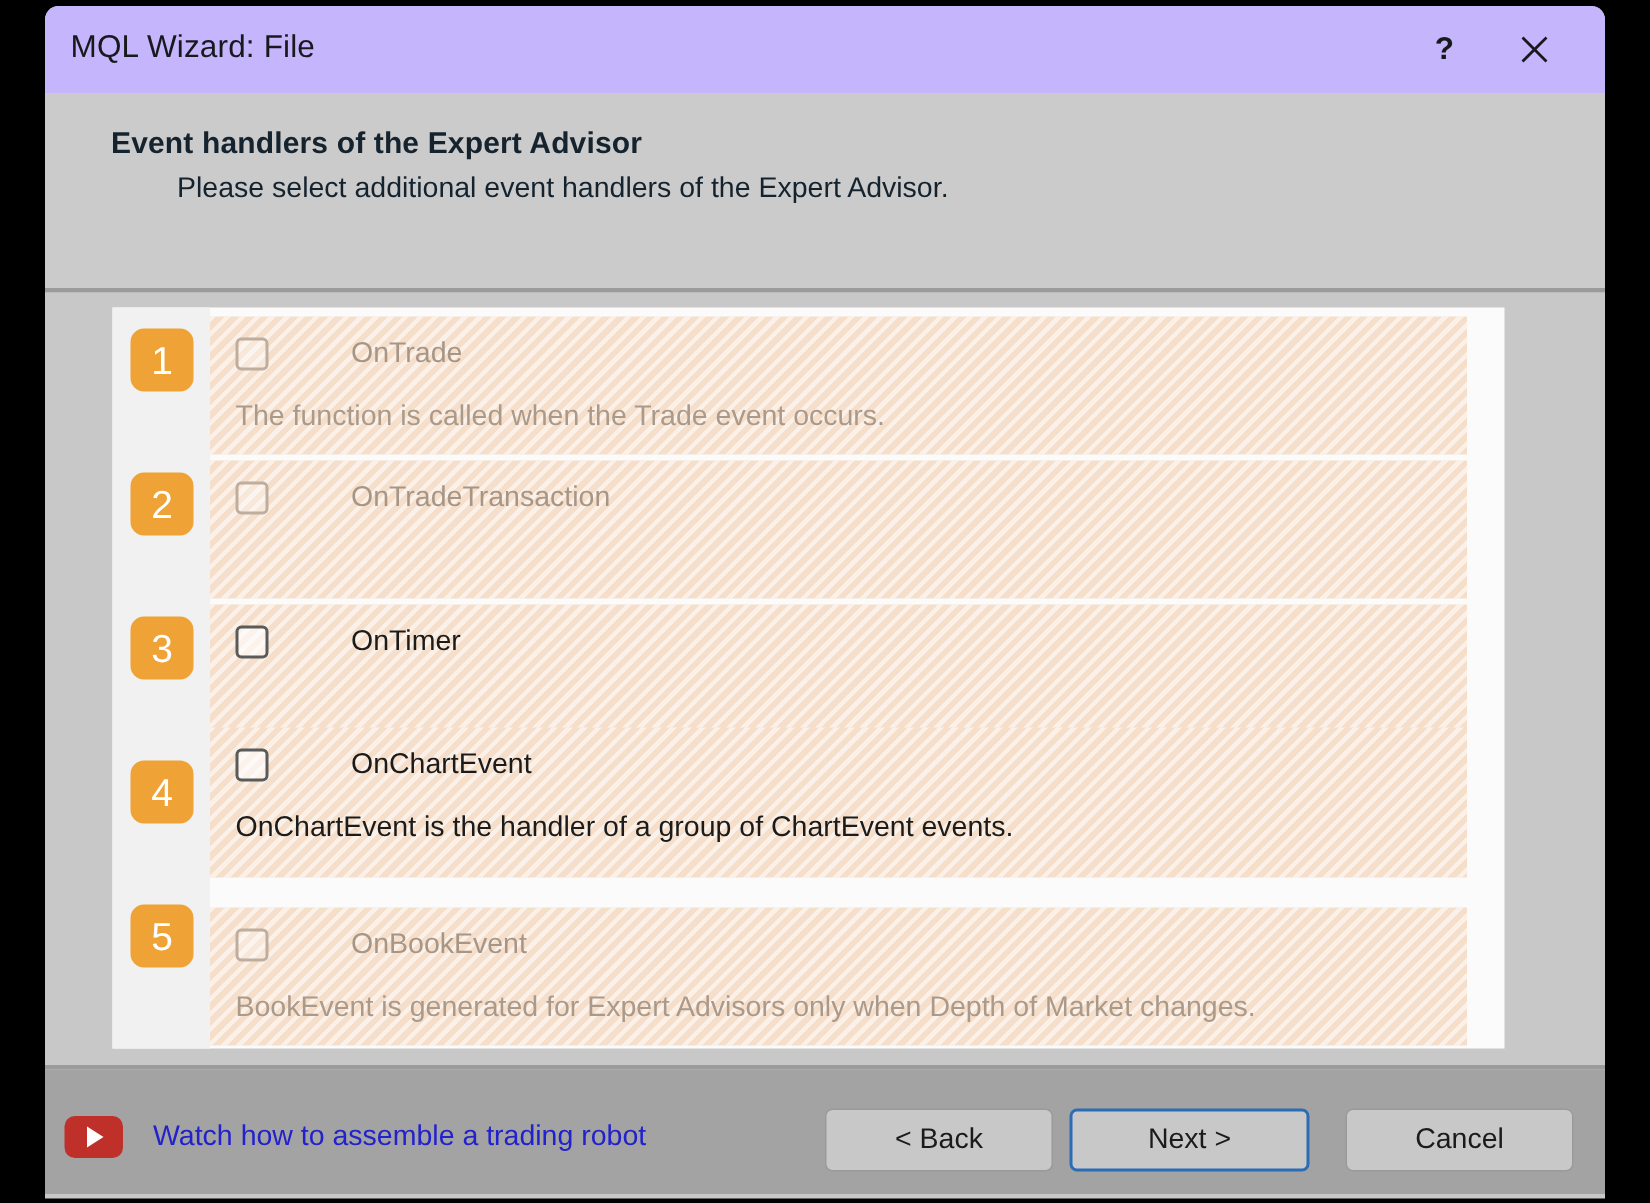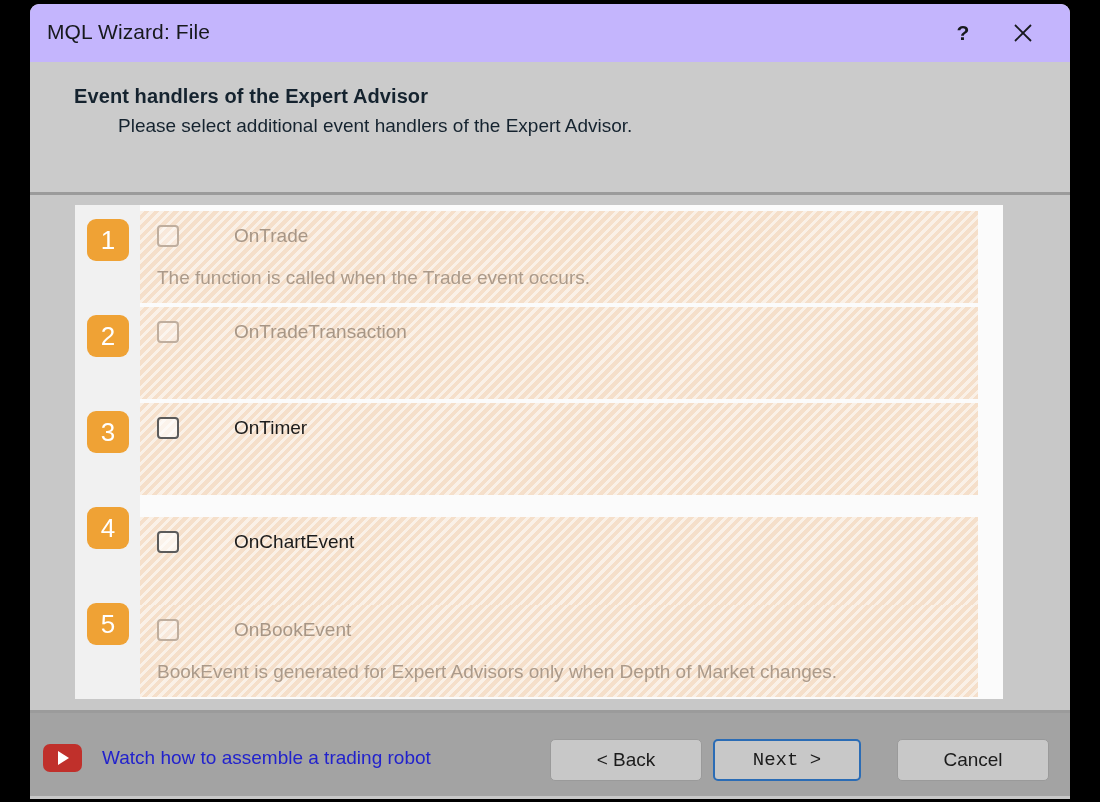--- a/index.html
+++ b/index.html
@@ -118,21 +118,21 @@
     background-image: repeating-linear-gradient(
         135deg,
         rgba(255,255,255,0.55) 0px,
         rgba(255,255,255,0.55) 3px,
         rgba(255,255,255,0.0) 3px,
         rgba(255,255,255,0.0) 7px);
   }
   .row-0 { top: 6px;   height: 92px; }
   .row-1 { top: 102px; height: 92px; }
   .row-2 { top: 198px; height: 92px; }
-  .row-3 { top: 312px; height: 100px; }
+  .row-3 { top: 280px; height: 100px; }
   .row-4 { top: 400px; height: 92px; }
 
   .badge {
     position: absolute;
     left: 12px;
     width: 42px;
     height: 42px;
     border-radius: 9px;
     background: #efa235;
     color: #ffffff;
@@ -234,21 +234,21 @@
     font-size: 19px;
     color: #1b1b1b;
     display: flex;
     align-items: center;
     justify-content: center;
     box-sizing: border-box;
     cursor: default;
     text-align: right;
   }
   .btn-back   { left: 520px; width: 152px; }
-  .btn-next   { left: 683px; width: 148px; border: 2px solid #2b6cb5; font-family: Liberation Mono, monospace; }
+  .btn-next   { left: 683px; width: 160px; border: 2px solid #2b6cb5; }
   .btn-cancel { left: 867px; width: 152px; }
 </style>
 </head>
 <body>
 
 <div class="window">
 
   <div class="titlebar">
     <div class="titlebar-text">MQL Wizard: File</div>
     <div class="win-btn win-btn-help">
@@ -297,20 +297,21 @@
           <div class="row-name">OnTimer</div>
         </div>
       </div>
 
       <div class="badge badge-3">4</div>
       <div class="row row-3">
         <div class="row-head">
           <div class="checkbox"></div>
           <div class="row-name">OnChartEvent</div>
         </div>
+        <div class="row-desc">OnChartEvent is the handler of a group of ChartEvent events.</div>
       </div>
 
       <div class="badge badge-4">5</div>
       <div class="row row-4 disabled">
         <div class="row-head">
           <div class="checkbox"></div>
           <div class="row-name">OnBookEvent</div>
         </div>
         <div class="row-desc">BookEvent is generated for Expert Advisors only when Depth of Market changes.</div>
       </div>

